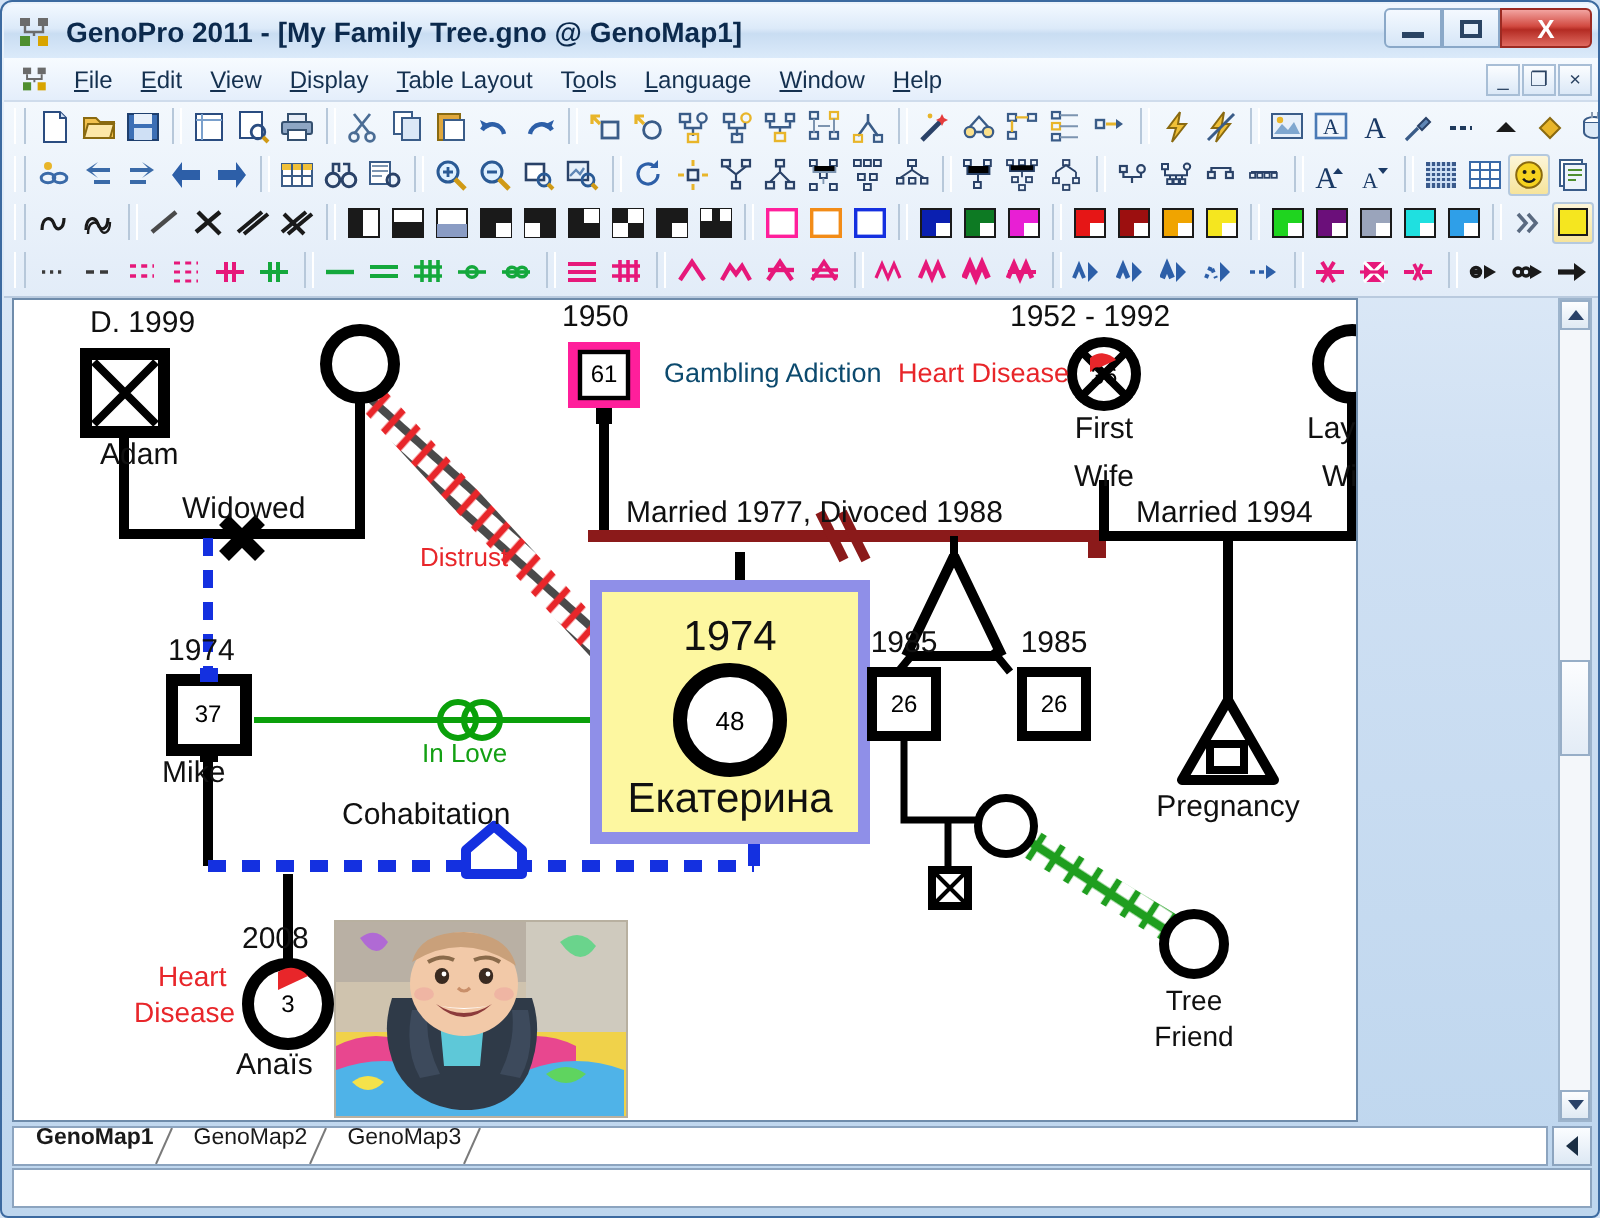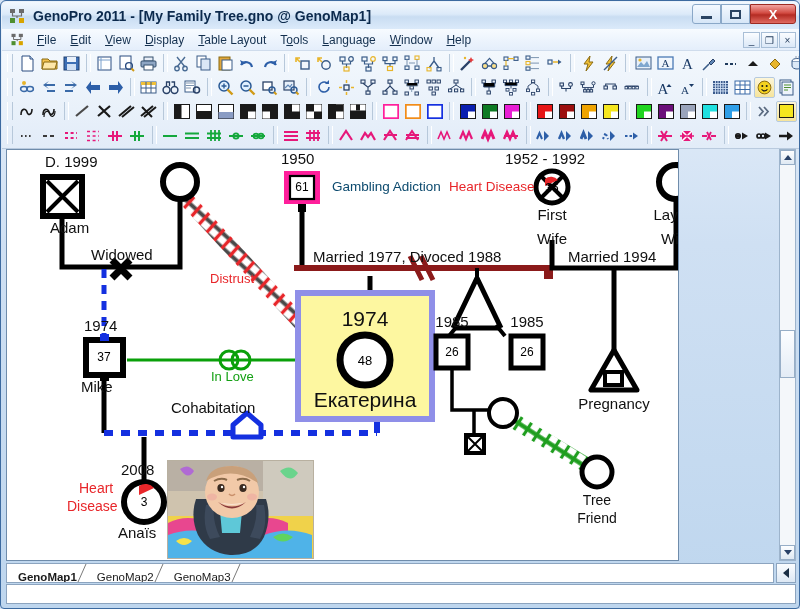--- a/index.html
+++ b/index.html
@@ -134,21 +134,21 @@
   .tabbar{
     position:absolute;left:5px;top:562px;width:790px;height:20px;
     box-sizing:border-box;
   }
   .tabs-inner{
     position:absolute;left:0;top:0;width:768px;height:20px;
     background:#ffffff;border:1px solid #8ca4bf;box-sizing:border-box;
     display:flex;align-items:center;overflow:hidden;
   }
   .tab{
-    position:relative;height:20px;display:flex;align-items:flex-end;
+    position:relative;height:20px;display:flex;align-items:flex-start;
     font-size:11.5px;color:#1a1a1a;padding:0 9px 0 11px;white-space:nowrap;
   }
   .tab.active{font-weight:bold;}
   .tabsep{
     position:absolute;right:-1px;top:0;width:10px;height:20px;
   }
   .tabscroll{
     position:absolute;right:0;top:0;width:20px;height:20px;
     background:linear-gradient(180deg,#fbfdff,#dde8f4);
     border:1px solid #8ca4bf;box-sizing:border-box;

